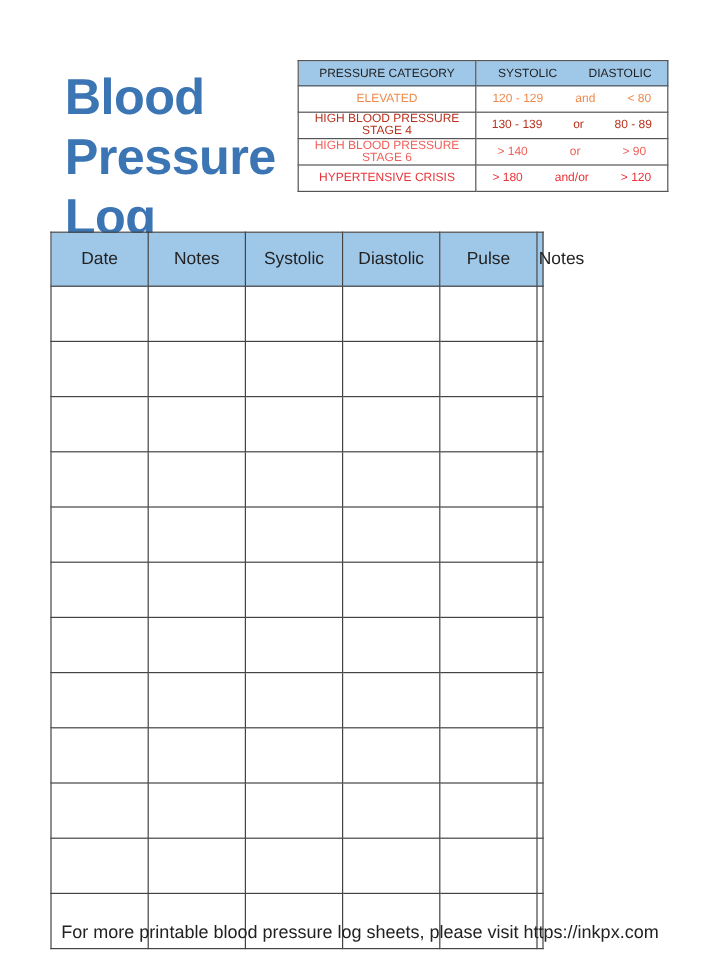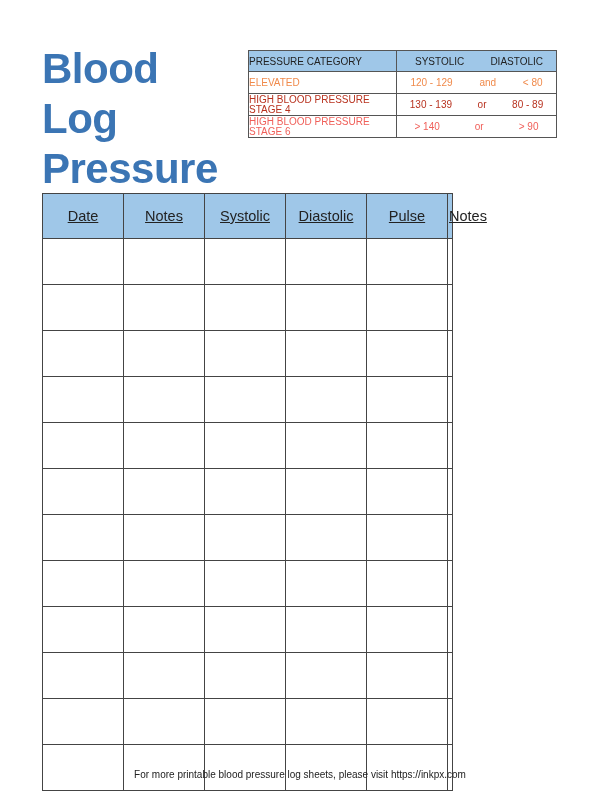--- a/index.html
+++ b/index.html
@@ -1,49 +1,49 @@
 <!DOCTYPE html>
 <html><head>
 <meta charset="utf-8">
 <style>
   html, body { margin: 0; padding: 0; background: #ffffff; }
   body { width: 600px; height: 800px; position: relative; overflow: hidden;
          font-family: "Liberation Sans", "DejaVu Sans", sans-serif; color: #222; }
 
-  .title { position: absolute; left: 42px; top: 44px; margin: 0;
+  .title { position: absolute; left: 42px; top: 44px; margin: 12px;
            font-weight: bold; font-size: 42px; line-height: 50px; color: #3b75b4;
            letter-spacing: -0.5px; }
   .title span { display: block; }
 
   .ref { position: absolute; left: 248px; top: 50px; width: 309px;
          border-collapse: collapse; font-size: 10px; table-layout: fixed; }
-  .ref td, .ref th { border: 1px solid #555; padding: 0; text-align: left; height: 21px; }
+  .ref td, .ref th { border: 1px solid #555; padding: 0; text-align: center; height: 21px; }
   .ref th { background: #9fc7e8; font-weight: normal; color: #222; height: 20px; }
   .ref .cat { width: 147px; }
   .ref .vals { display: flex; justify-content: space-around; align-items: center; }
   .ref .two-line { line-height: 10px; font-size: 10px; }
   .ref th .vals { justify-content: space-between; padding: 0 13px 0 18px; }
 
   .log { position: absolute; left: 42px; top: 193px; width: 411px;
-         border-collapse: collapse; table-layout: fixed; text-decoration: underline; }
+         border-collapse: collapse; table-layout: fixed; }
   .log th, .log td { border: 1px solid #444; }
   .log th { background: #9fc7e8; height: 42px; font-weight: normal; font-size: 14.5px; color: #222; }
   .log td { height: 43px; }
   .log col.c { width: 81px; }
 
   .footer { position: absolute; left: 0; width: 600px; top: 769px; text-align: center;
-            font-size: 10px; color: #222; }
+            font-size: 15px; color: #222; }
 </style>
 </head>
 <body>
 
 <h1 class="title">
   <span>Blood</span>
+  <span>Pressure</span>
   <span>Log</span>
-  <span>Pressure</span>
 </h1>
 
 <table class="ref">
   <thead>
     <tr>
       <th class="cat">PRESSURE CATEGORY</th>
       <th>
         <div class="vals">
           <span>SYSTOLIC</span>
           <span>DIASTOLIC</span>
@@ -75,20 +75,30 @@
       <tr style="color: rgb(240, 96, 90);">
         <td class="cat two-line"><span>HIGH BLOOD PRESSURE</span><br><span>STAGE 6</span></td>
         <td>
           <div class="vals">
             <span>&gt; 140</span>
             <span>or</span>
             <span>&gt; 90</span>
           </div>
         </td>
       </tr>
+      <tr style="color: rgb(232, 52, 58);">
+        <td class="cat"><span>HYPERTENSIVE CRISIS</span></td>
+        <td>
+          <div class="vals">
+            <span>&gt; 180</span>
+            <span>and/or</span>
+            <span>&gt; 120</span>
+          </div>
+        </td>
+      </tr>
     </tbody>
 </table>
 
 <table class="log">
   <colgroup>
     <col class="c">
       <col class="c">
       <col class="c">
       <col class="c">
       <col class="c">

